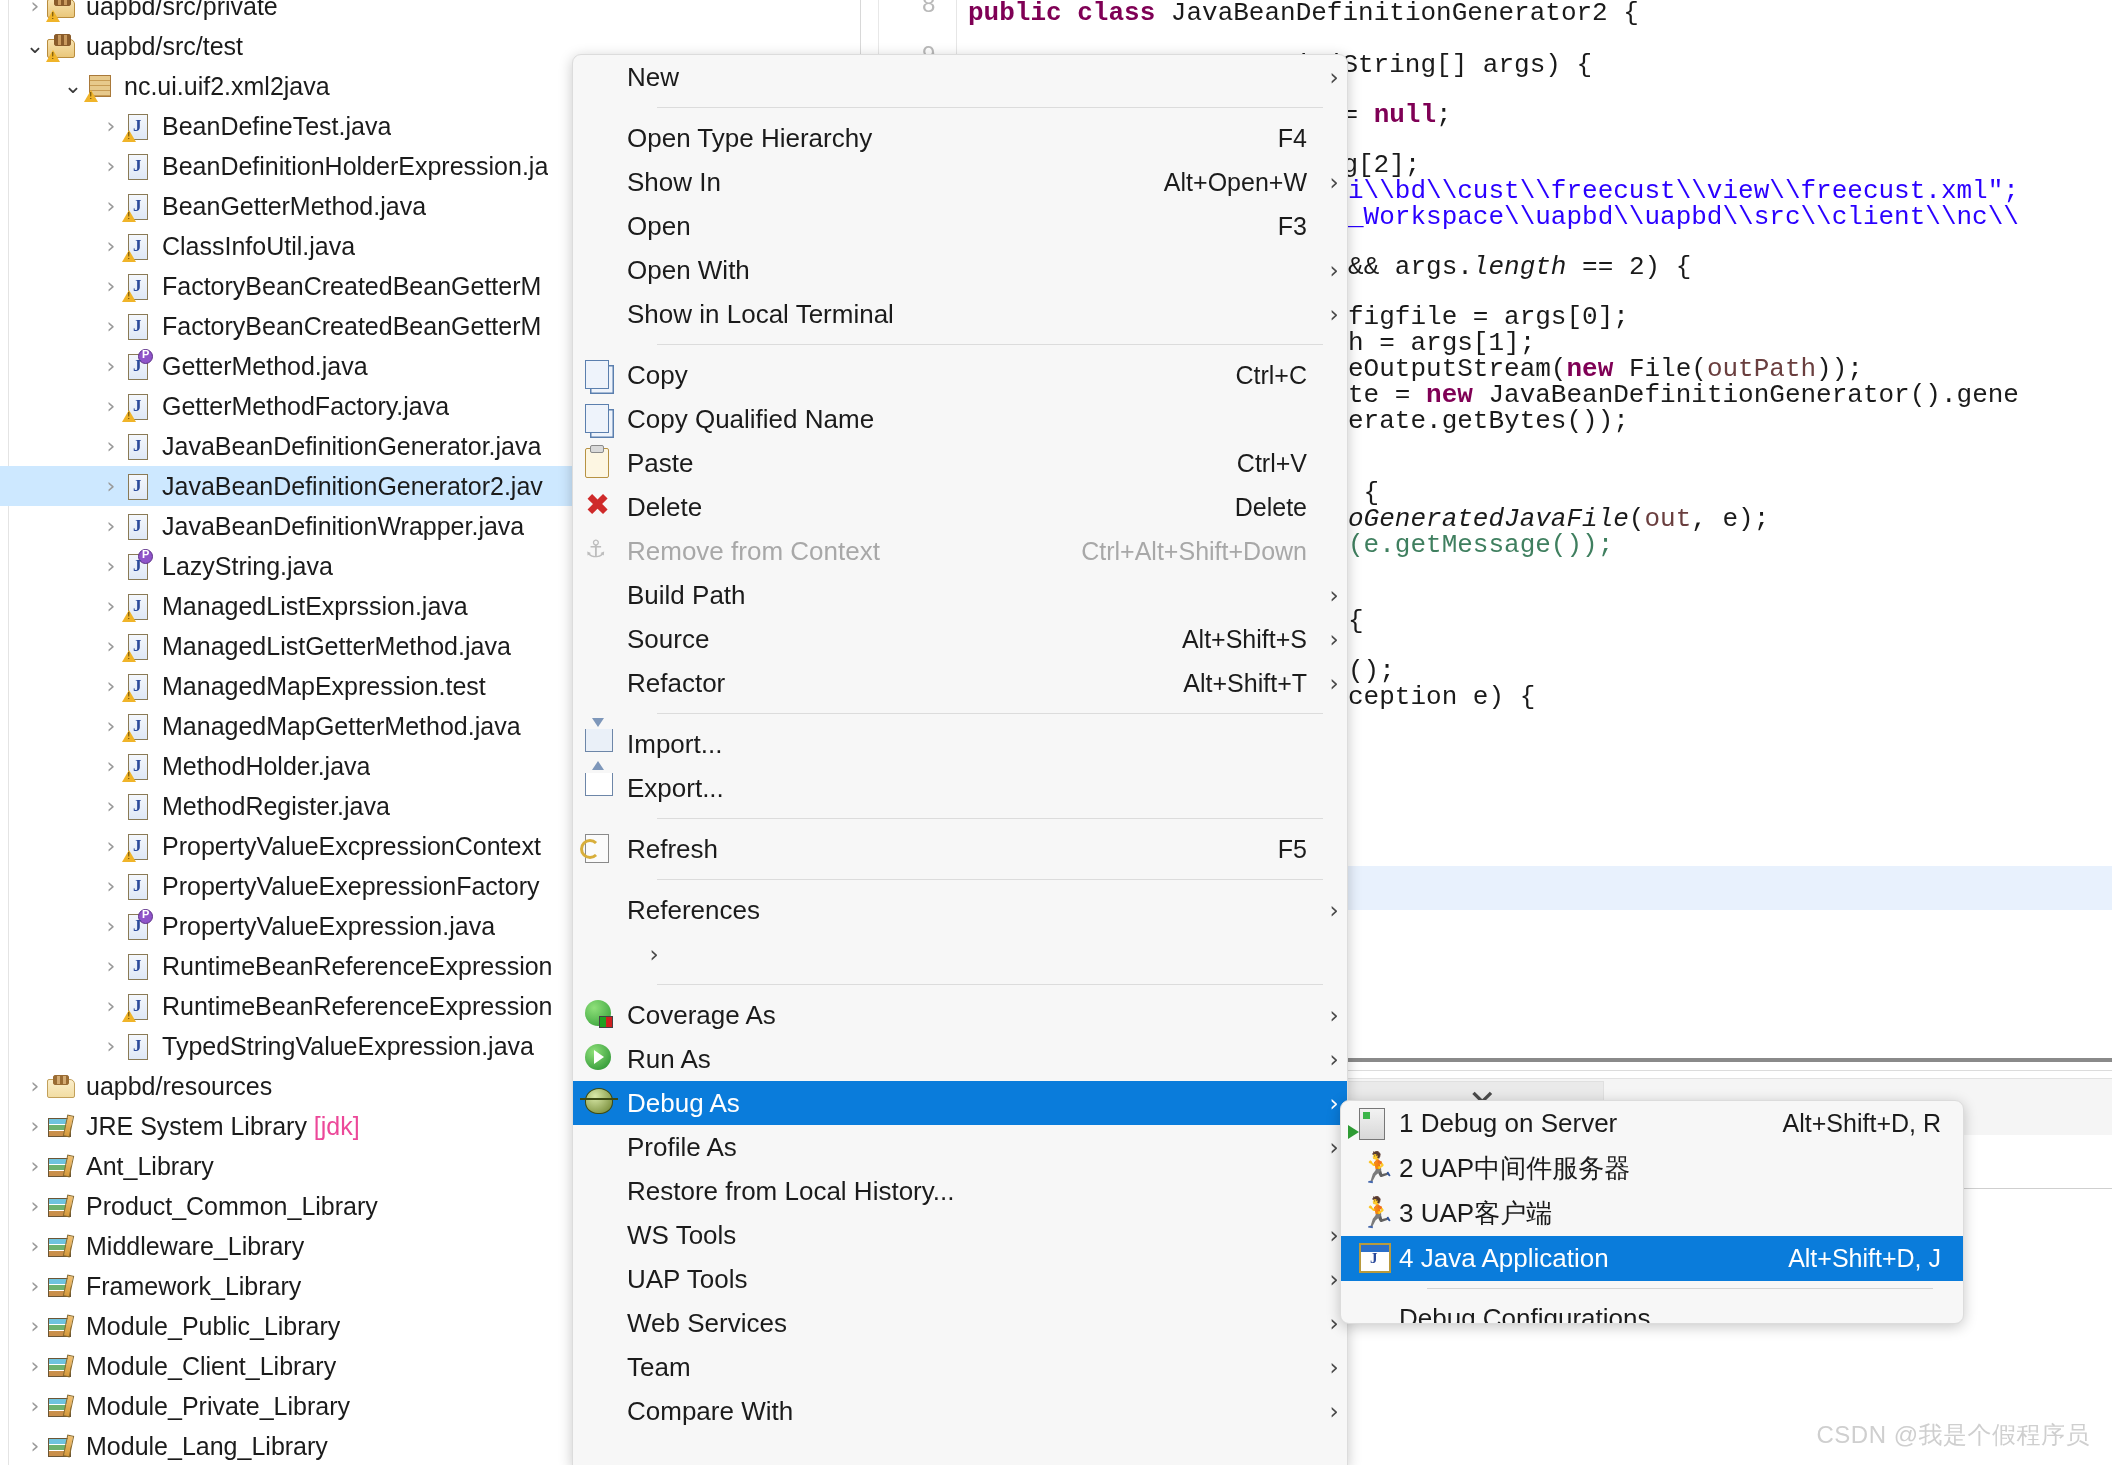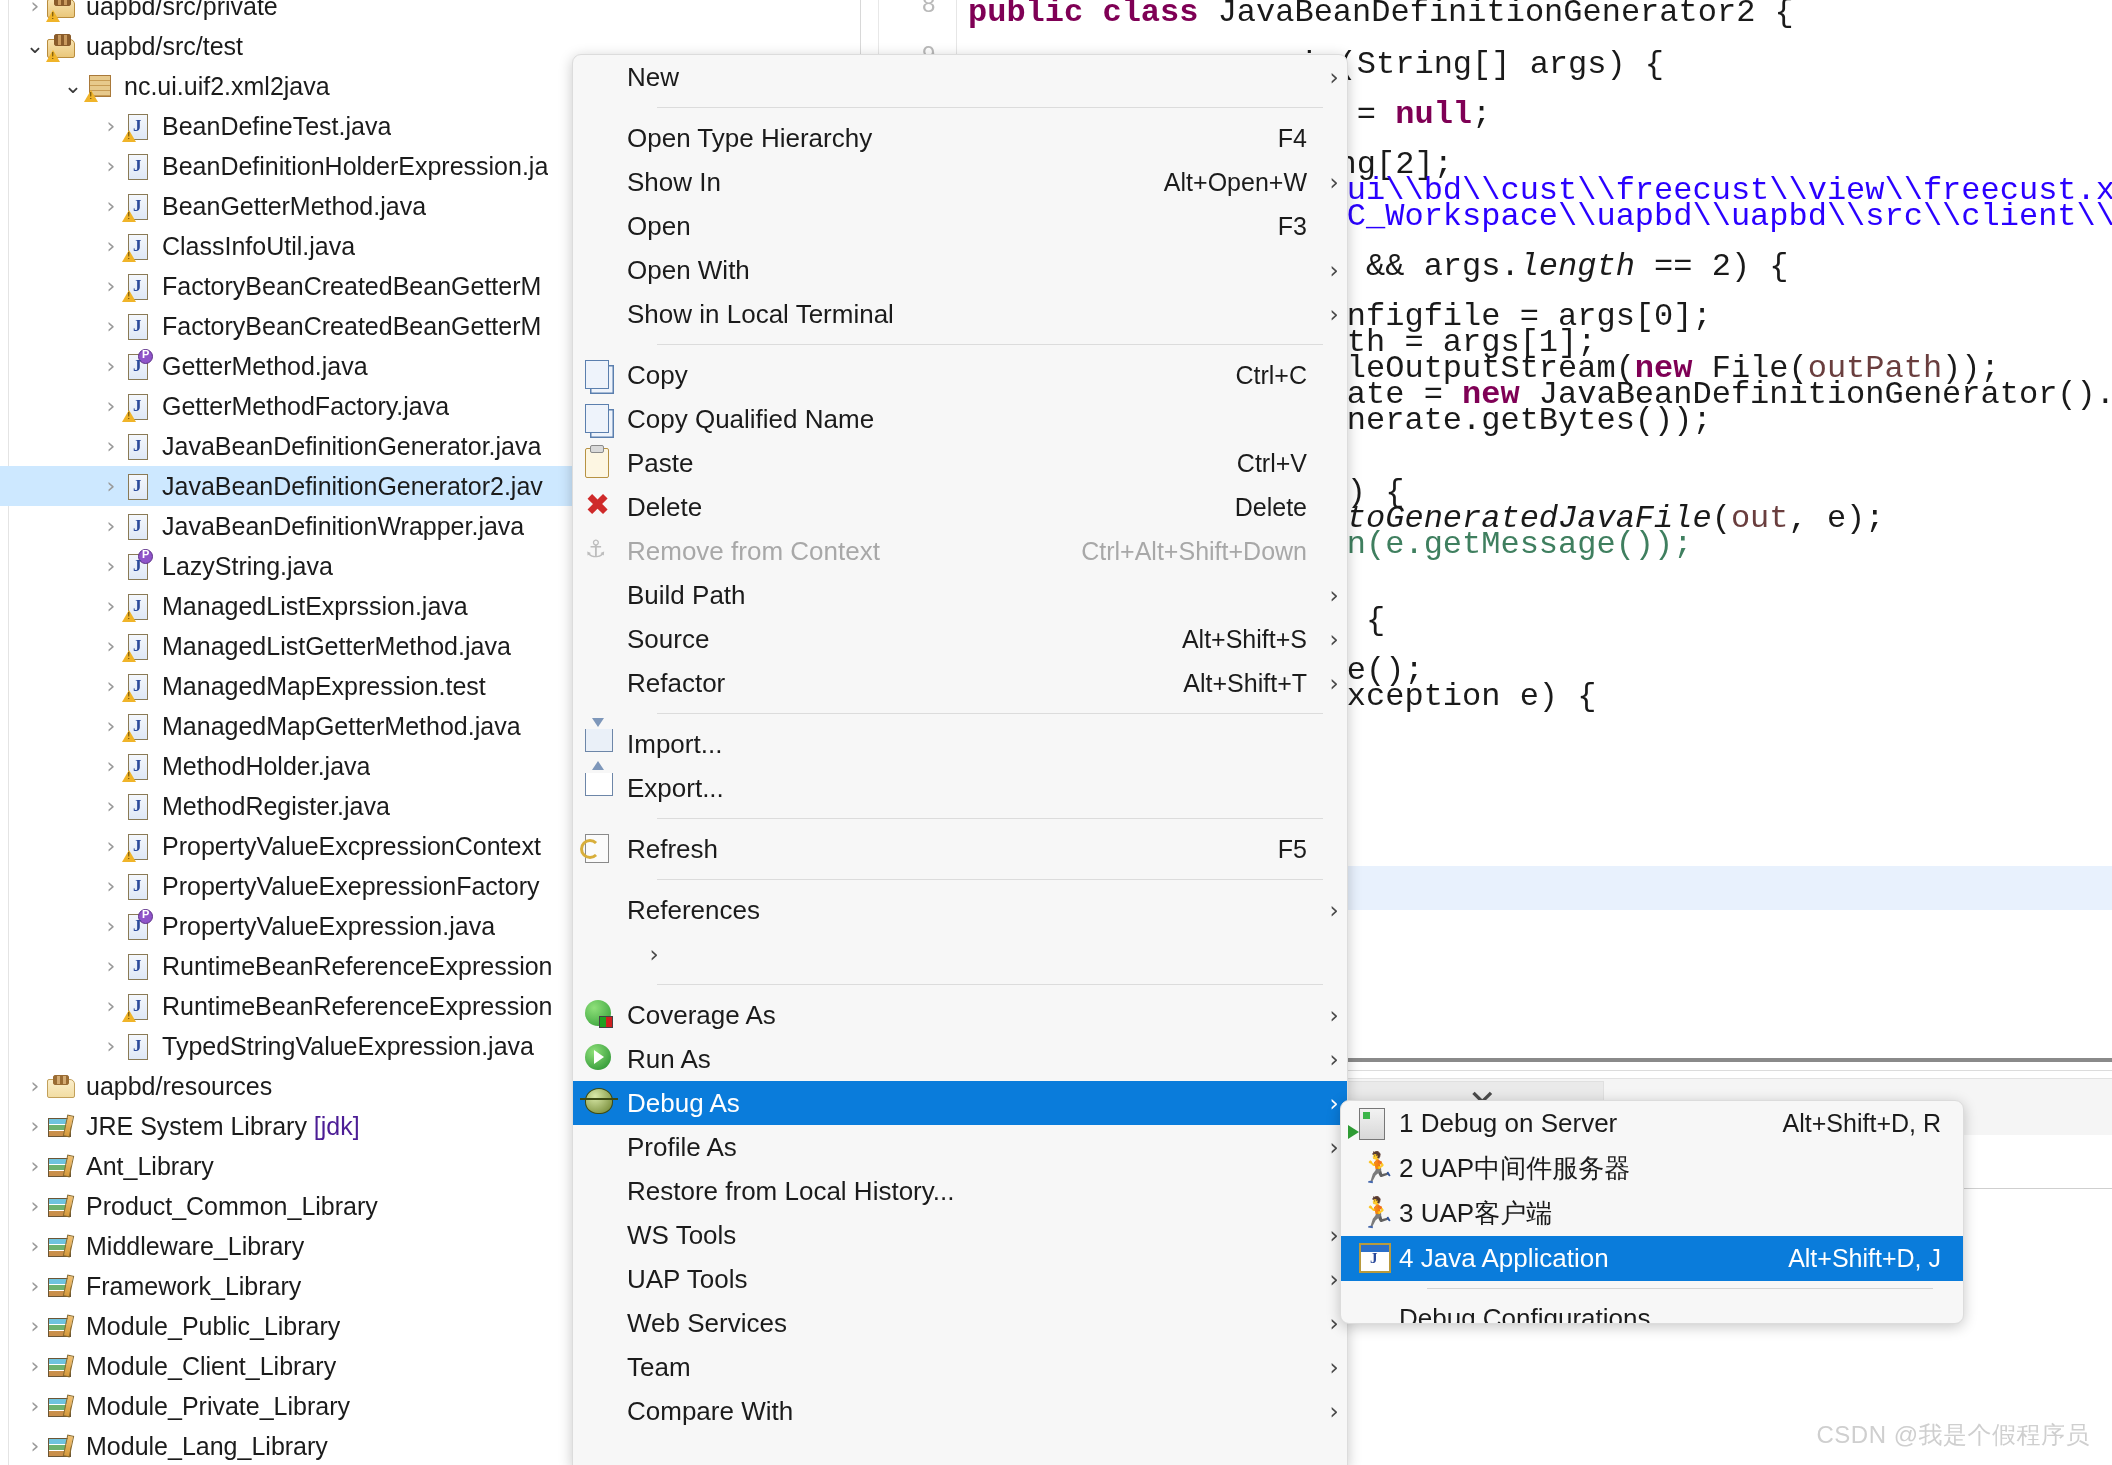--- a/index.html
+++ b/index.html
@@ -22,21 +22,21 @@
     position:relative;height:40px;display:flex;align-items:center;
     white-space:nowrap;font-size:25px;color:#1b1b1b;
   }
   .trow.sel{background:#cde8ff;}
   .twist{
     width:22px;min-width:22px;text-align:center;color:#9a9a9a;font-size:22px;
     font-family:"DejaVu Sans",sans-serif;line-height:1;
   }
   .twist.open{color:#3a3a3a;}
   .tlabel{margin-left:10px;overflow:hidden;}
-  .tlabel .jdk{color:#4c1d95;}
+  .tlabel .jdk{color:#ec4899;}
 
   
   .ico{position:relative;width:30px;min-width:30px;height:30px;display:inline-block;}
   .ico-pkgroot::before{
     content:"";position:absolute;left:1px;top:8px;width:26px;height:17px;
     background:linear-gradient(#f7e2b0,#eac77a);border:1px solid #b98c3c;border-radius:2px 5px 2px 2px;
   }
   .ico-pkgroot::after{
     content:"";position:absolute;left:8px;top:3px;width:15px;height:10px;
     background:repeating-linear-gradient(90deg,#8a5c2b 0 3px,#c99a5e 3px 6px);
@@ -87,21 +87,21 @@
   
   .editor{
     position:absolute;left:860px;top:0;right:0;bottom:0;background:#ffffff;overflow:hidden;
     font-family:"Liberation Mono","DejaVu Sans Mono",monospace;
   }
   .ed-leftline{position:absolute;left:0;top:0;width:1px;height:1040px;background:#d8d8d8;}
   .ed-leftline2{position:absolute;left:18px;top:0;width:1px;height:1040px;background:#e8e8e8;}
   .gutter{position:absolute;left:22px;top:0;width:62px;height:1040px;background:#ffffff;}
   .gnum{position:absolute;right:8px;font-size:24px;color:#b9b9b9;text-align:right;}
   .gsep{position:absolute;left:96px;top:0;width:1px;height:1040px;background:#e6e6e6;}
-  .code{position:absolute;left:108px;top:0;right:0;white-space:pre;font-size:32px;line-height:50px;color:#1a1a1a;}
+  .code{position:absolute;left:108px;top:0;right:0;white-space:pre;font-size:26px;line-height:50px;color:#1a1a1a;}
   .cline{position:absolute;left:0;white-space:pre;}
   .k{color:#7f0055;font-weight:bold;}
   .s{color:#2a00ff;}
   .c{color:#3f7f5f;}
   .f{color:#1a1a1a;font-style:italic;}
   .t{color:#1a1a1a;}
   .v{color:#6a3e3e;}
   .hl-line{position:absolute;left:0;right:0;height:44px;background:#e8f1fd;}
   .bp{position:absolute;left:25px;width:28px;height:24px;
       background:repeating-linear-gradient(45deg,#2f6fd0 0 3px,#a9c9f2 3px 6px);}

